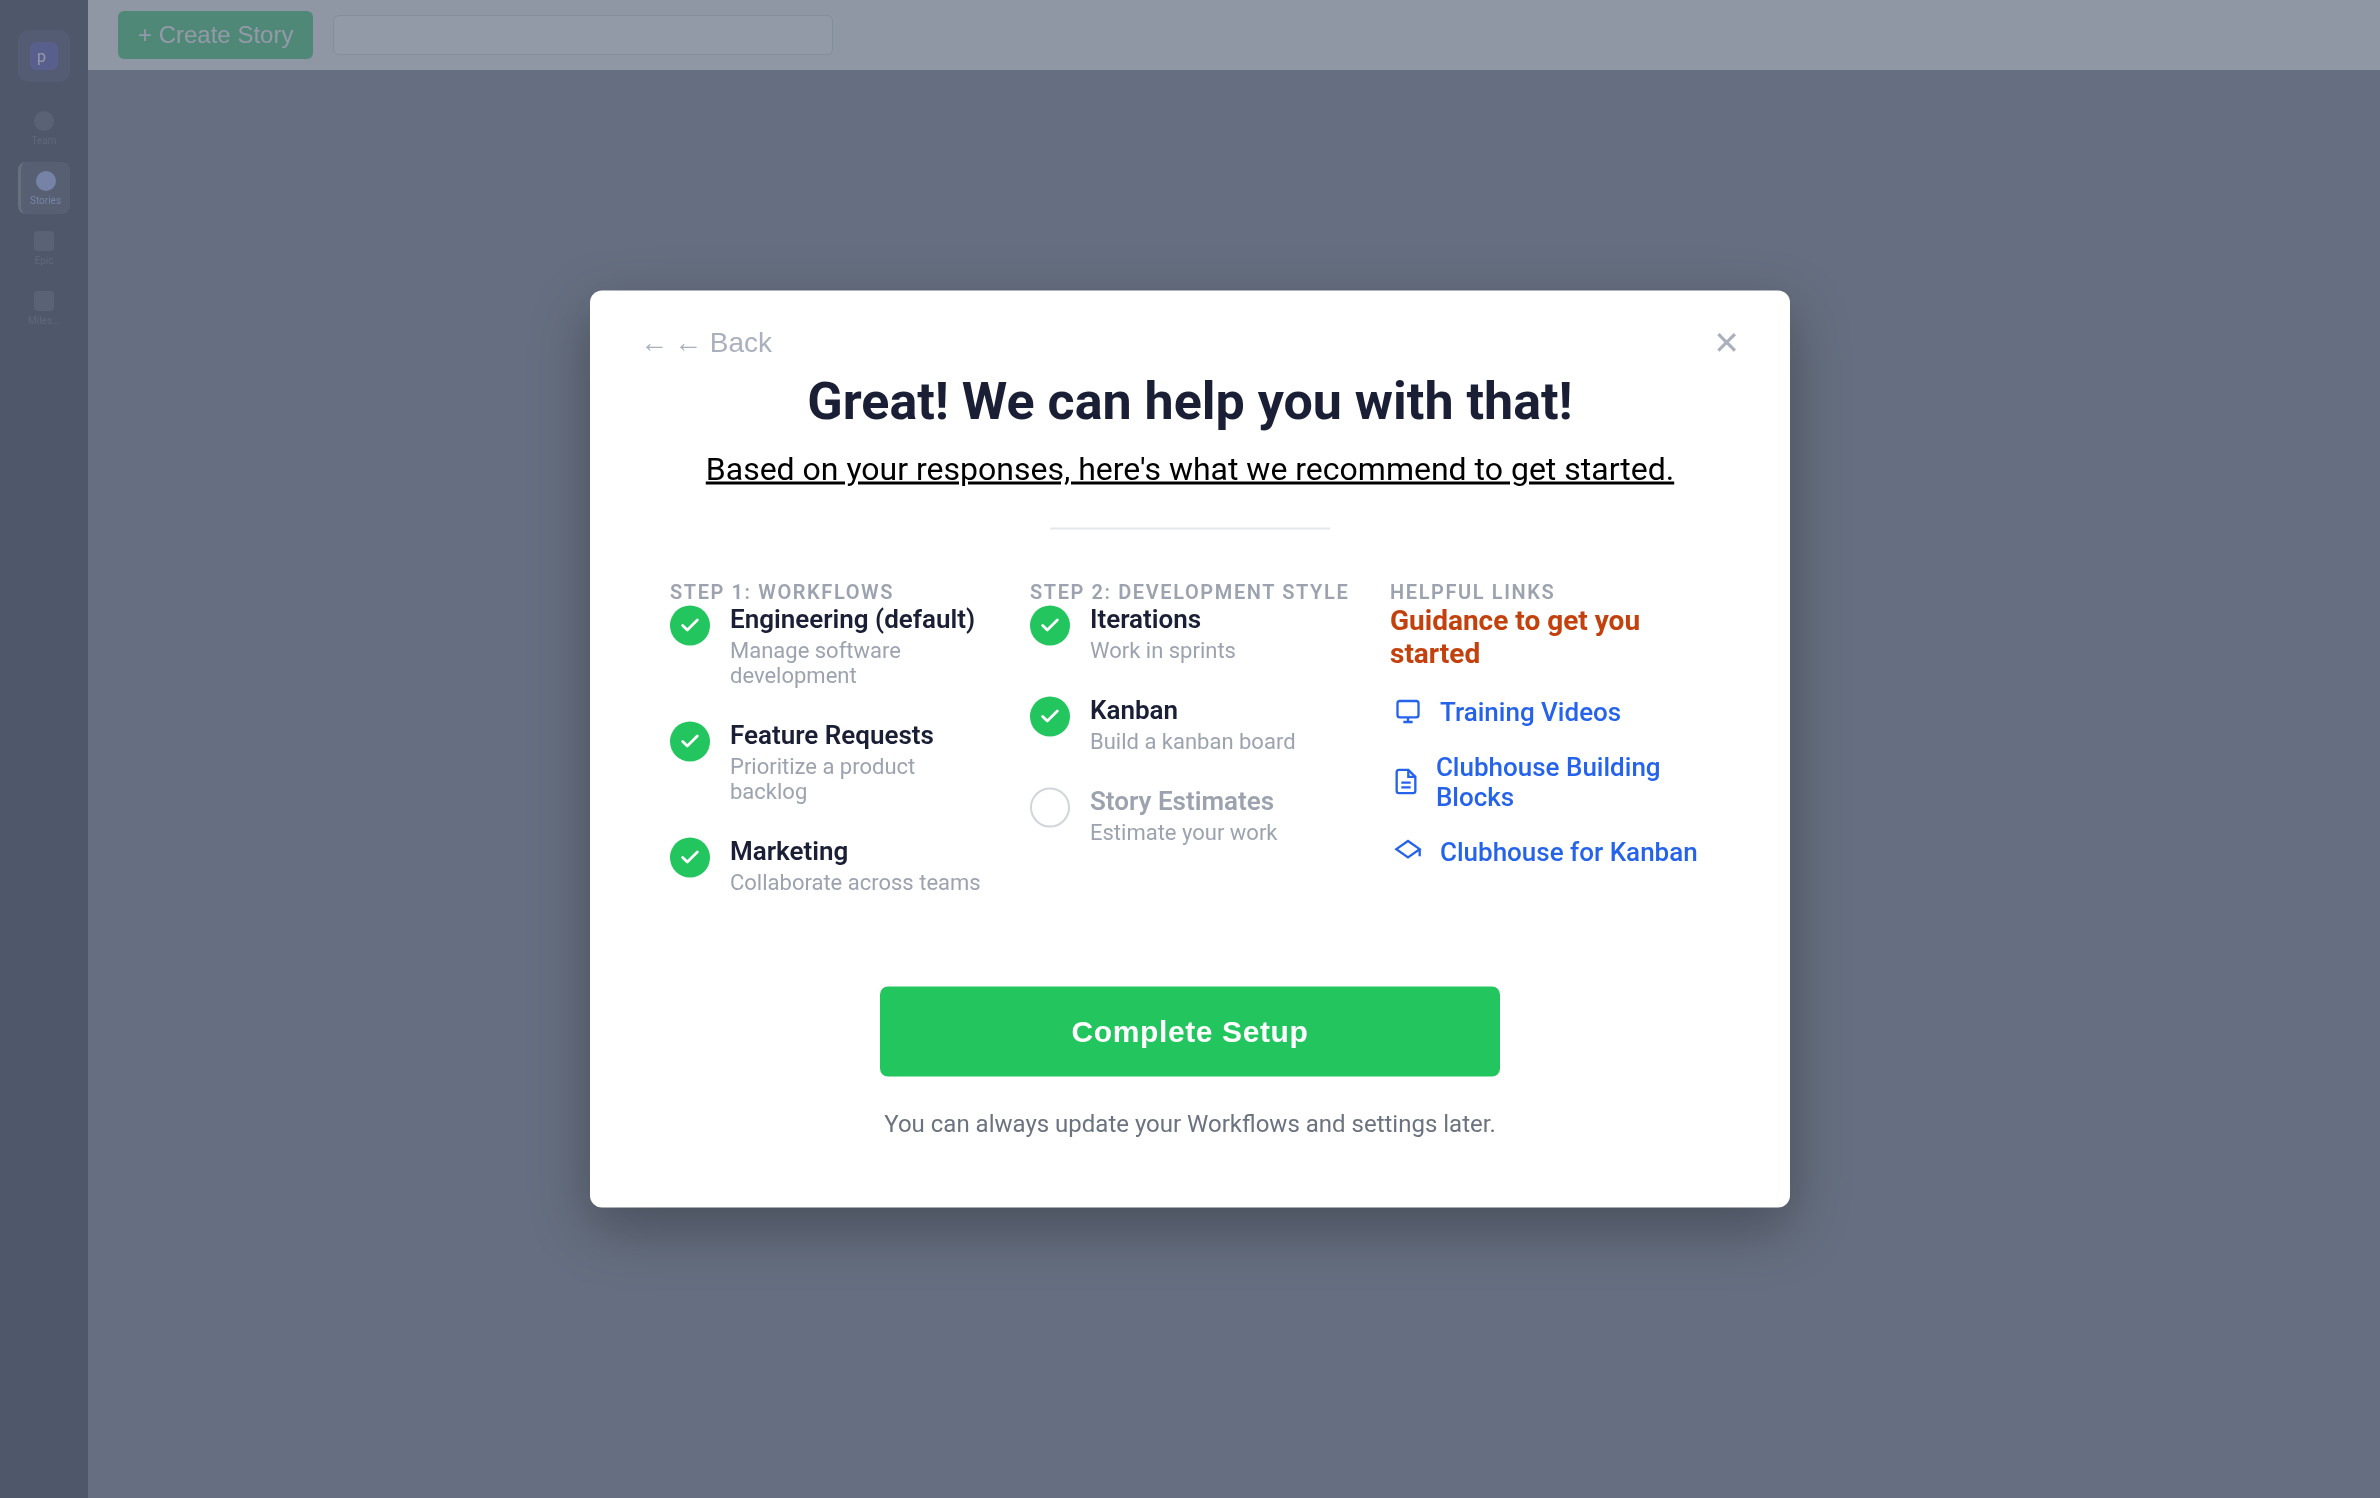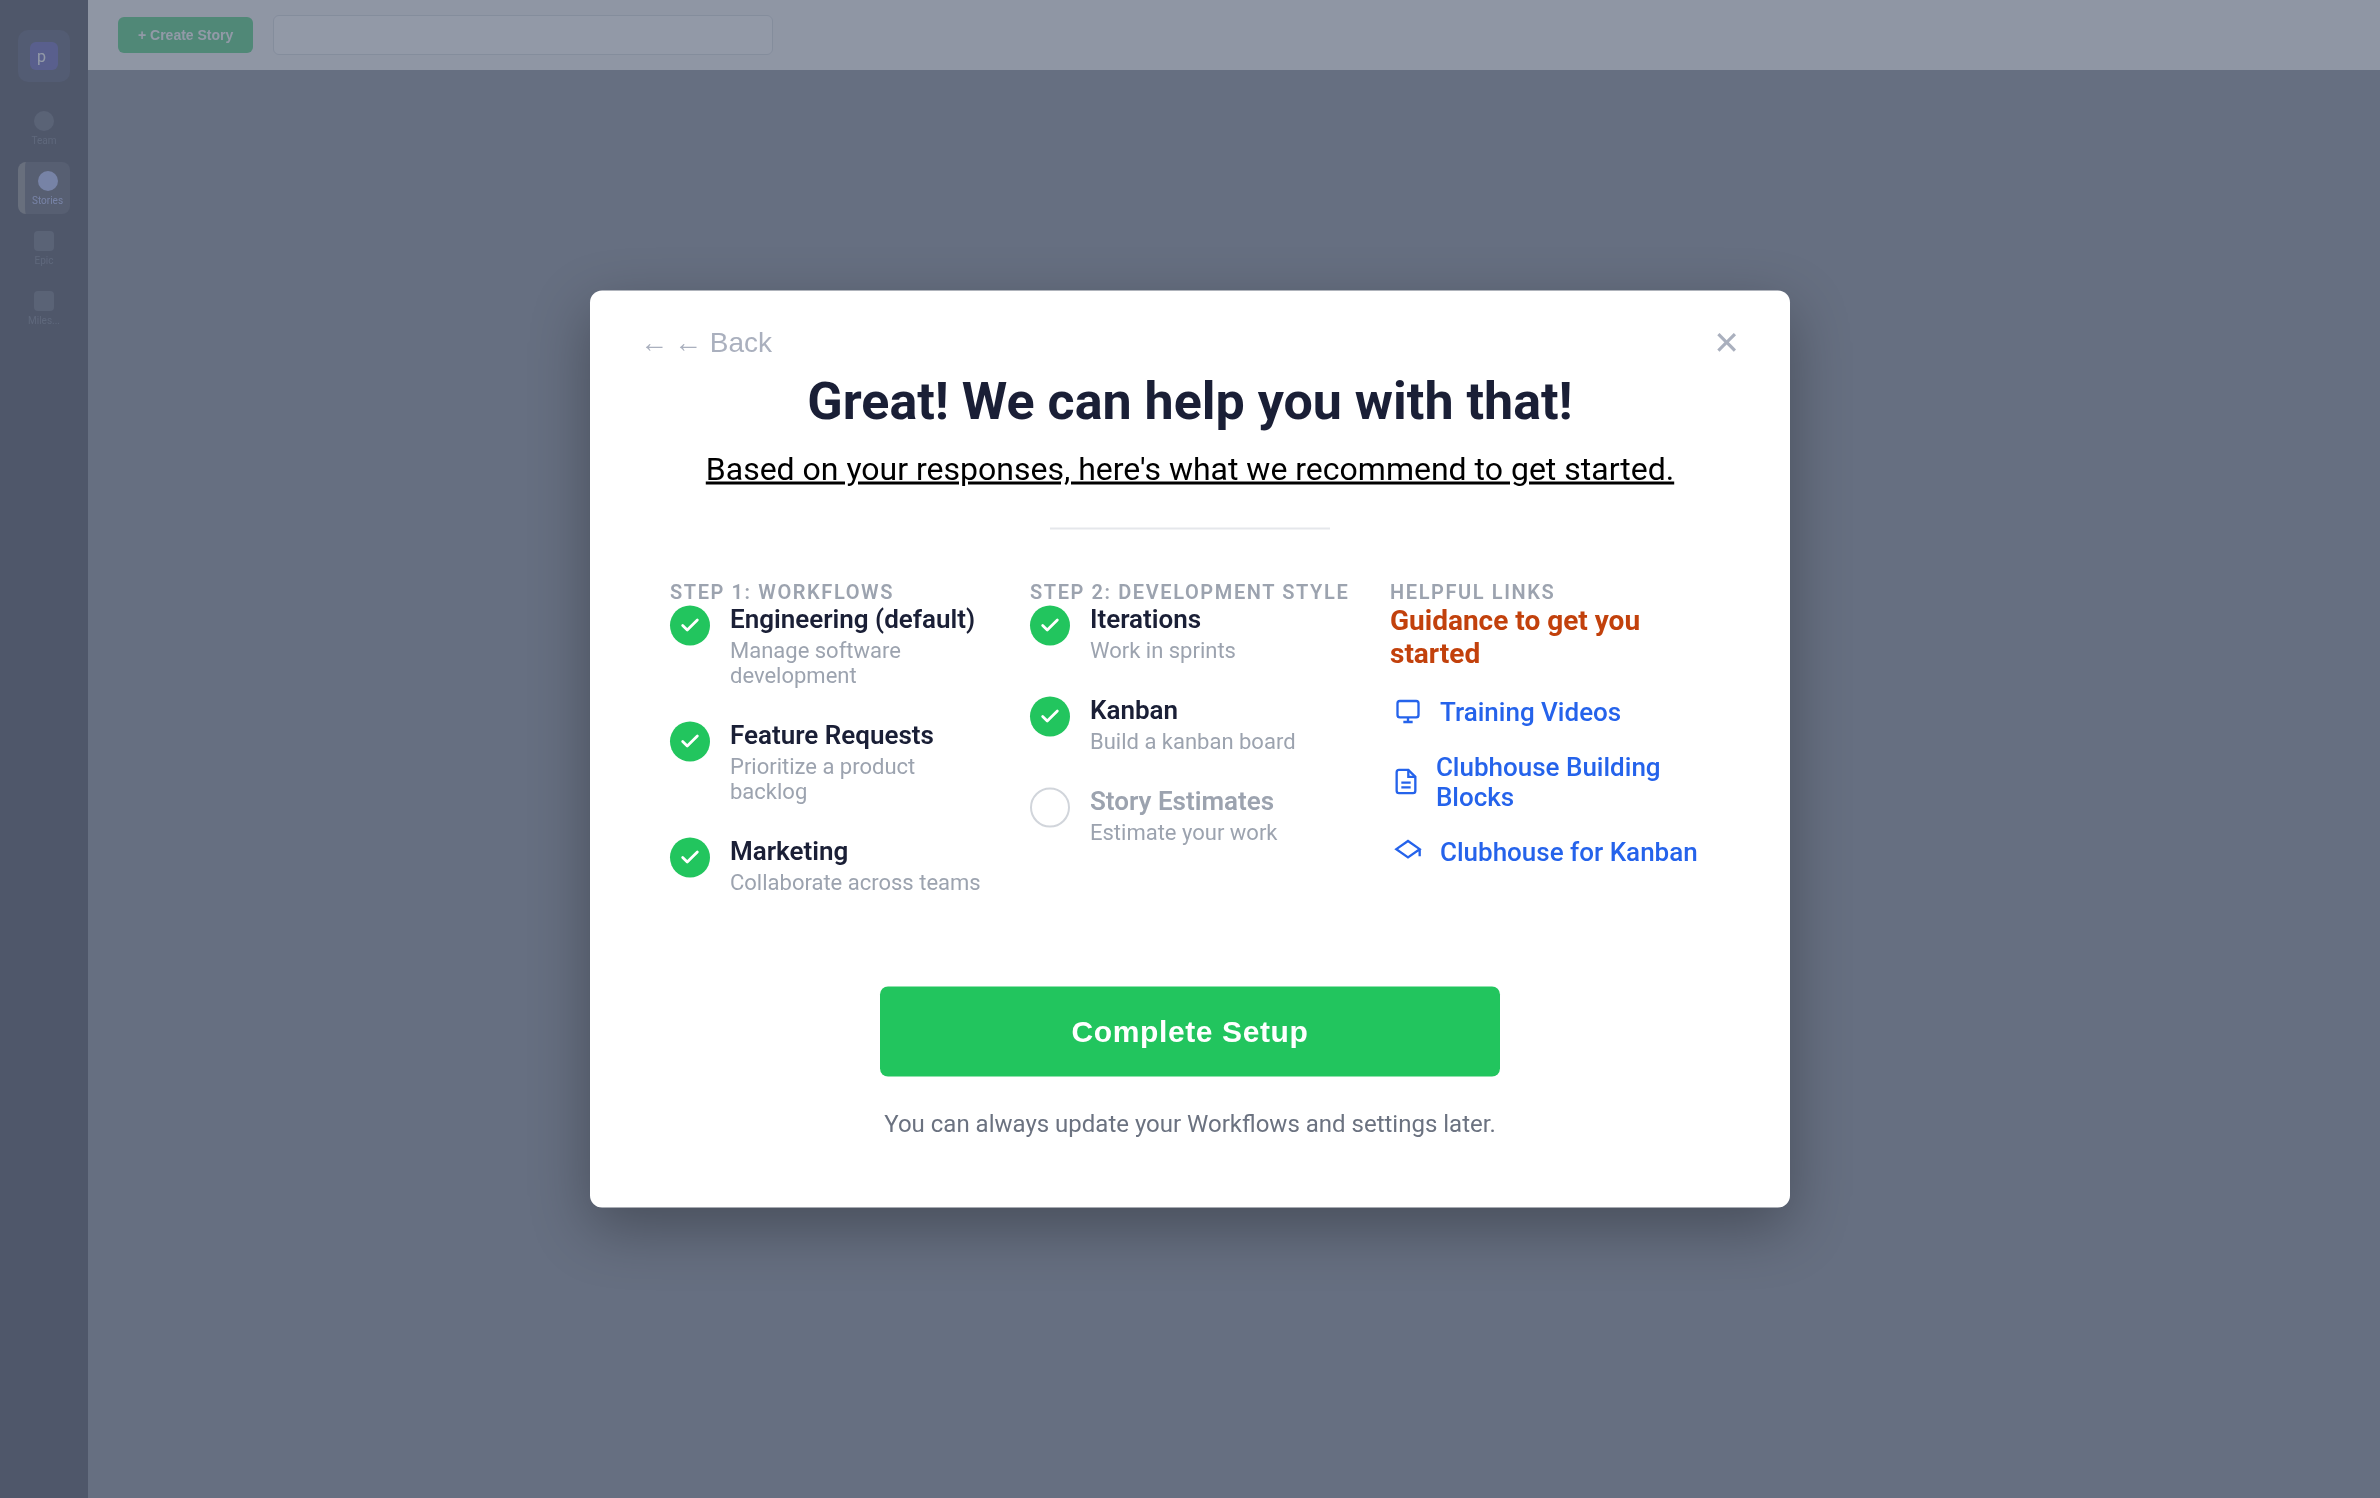--- a/index.html
+++ b/index.html
@@ -43,21 +43,21 @@
       display: flex;
       flex-direction: column;
       align-items: center;
       justify-content: center;
       gap: 4px;
       opacity: 0.5;
     }
 
     .bg-sidebar-item.active {
       background: rgba(255,255,255,0.12);
-      border-left: 7px solid #737373;
+      border-left: 3px solid #737373;
       opacity: 1;
     }
 
     .bg-sidebar-icon {
       width: 20px;
       height: 20px;
       background: #8892a4;
       border-radius: 4px;
     }
 
@@ -277,22 +277,22 @@
       padding: 0 30px;
       gap: 20px;
     }
 
     .bg-create-btn {
       background: #22c55e;
       color: white;
       border: none;
       border-radius: 6px;
       padding: 10px 20px;
-      font-size: 14px;
-      font-weight: 700;
+      font-size: 24px;
+      font-weight: 400;
       display: flex;
       align-items: center;
       gap: 8px;
     }
 
     .bg-search {
       flex: 1;
       max-width: 500px;
       height: 40px;
       background: white;

